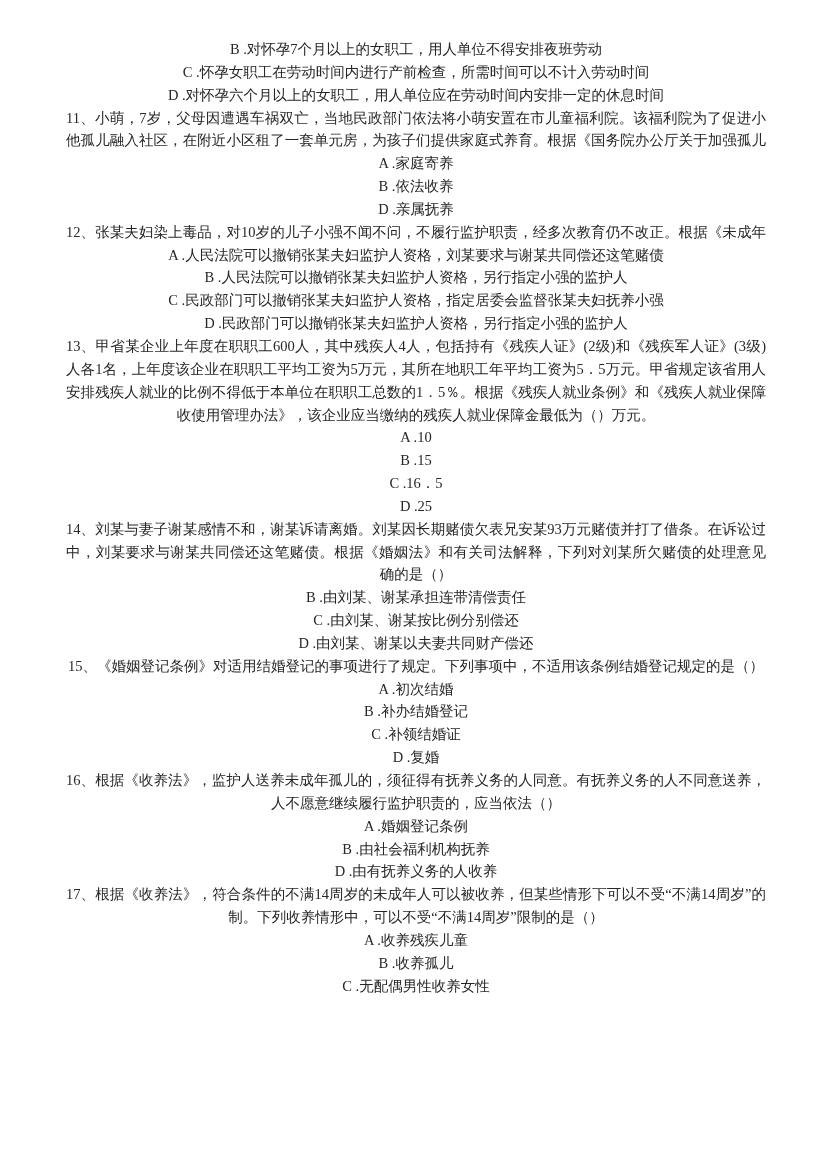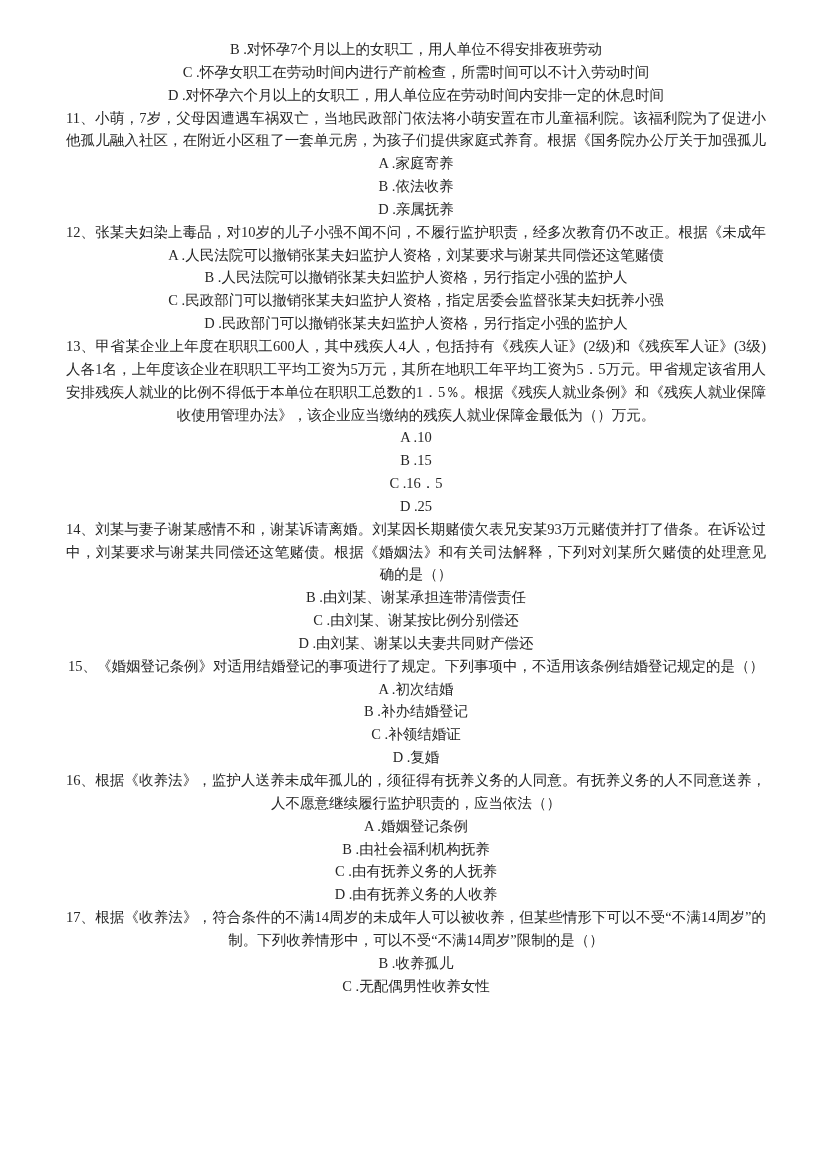--- a/index.html
+++ b/index.html
@@ -69,20 +69,20 @@
       <div class="line">D .由刘某、谢某以夫妻共同财产偿还</div>
       <div class="line">15、《婚姻登记条例》对适用结婚登记的事项进行了规定。下列事项中，不适用该条例结婚登记规定的是（）</div>
       <div class="line">A .初次结婚</div>
       <div class="line">B .补办结婚登记</div>
       <div class="line">C .补领结婚证</div>
       <div class="line">D .复婚</div>
       <div class="line full">16、根据《收养法》，监护人送养未成年孤儿的，须征得有抚养义务的人同意。有抚养义务的人不同意送养，监护</div>
       <div class="line">人不愿意继续履行监护职责的，应当依法（）</div>
       <div class="line">A .婚姻登记条例</div>
       <div class="line">B .由社会福利机构抚养</div>
-      <div class="line">C .由有抚养义务的人抚养</div>
       <div class="line">D .由有抚养义务的人收养</div>
       <div class="line full">17、根据《收养法》，符合条件的不满14周岁的未成年人可以被收养，但某些情形下可以不受“不满14周岁”的限</div>
       <div class="line">制。下列收养情形中，可以不受“不满14周岁”限制的是（）</div>
+      <div class="line">A .收养残疾儿童</div>
       <div class="line">B .收养孤儿</div>
       <div class="line">C .无配偶男性收养女性</div>
     </div>
 </div>
 
 </body></html>

